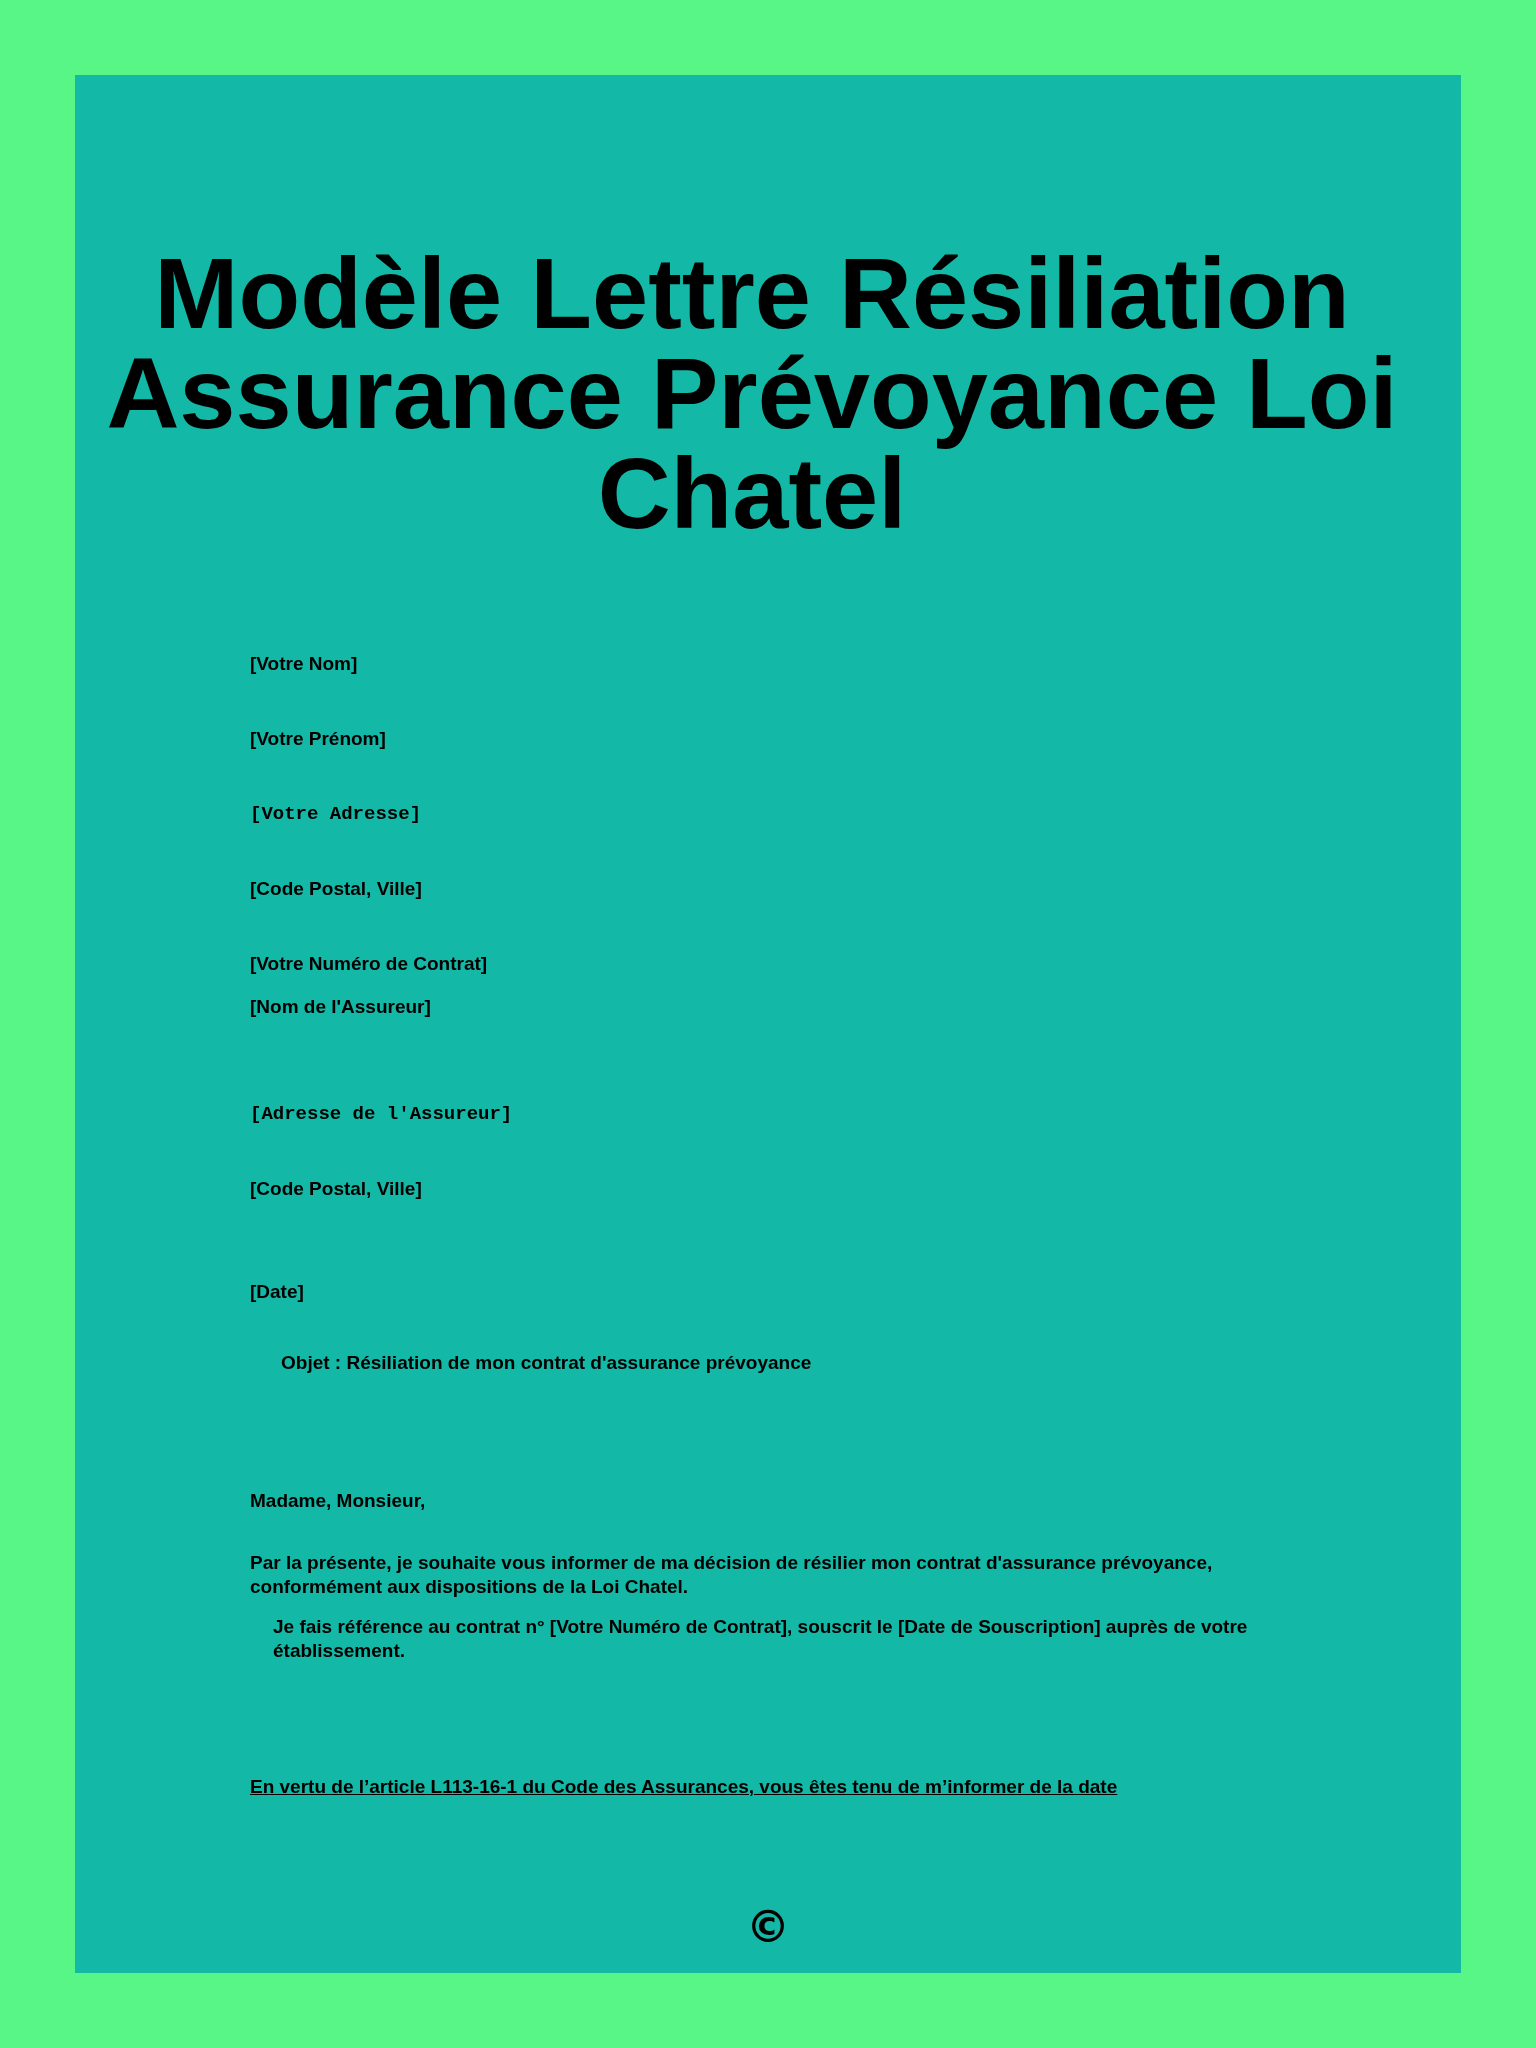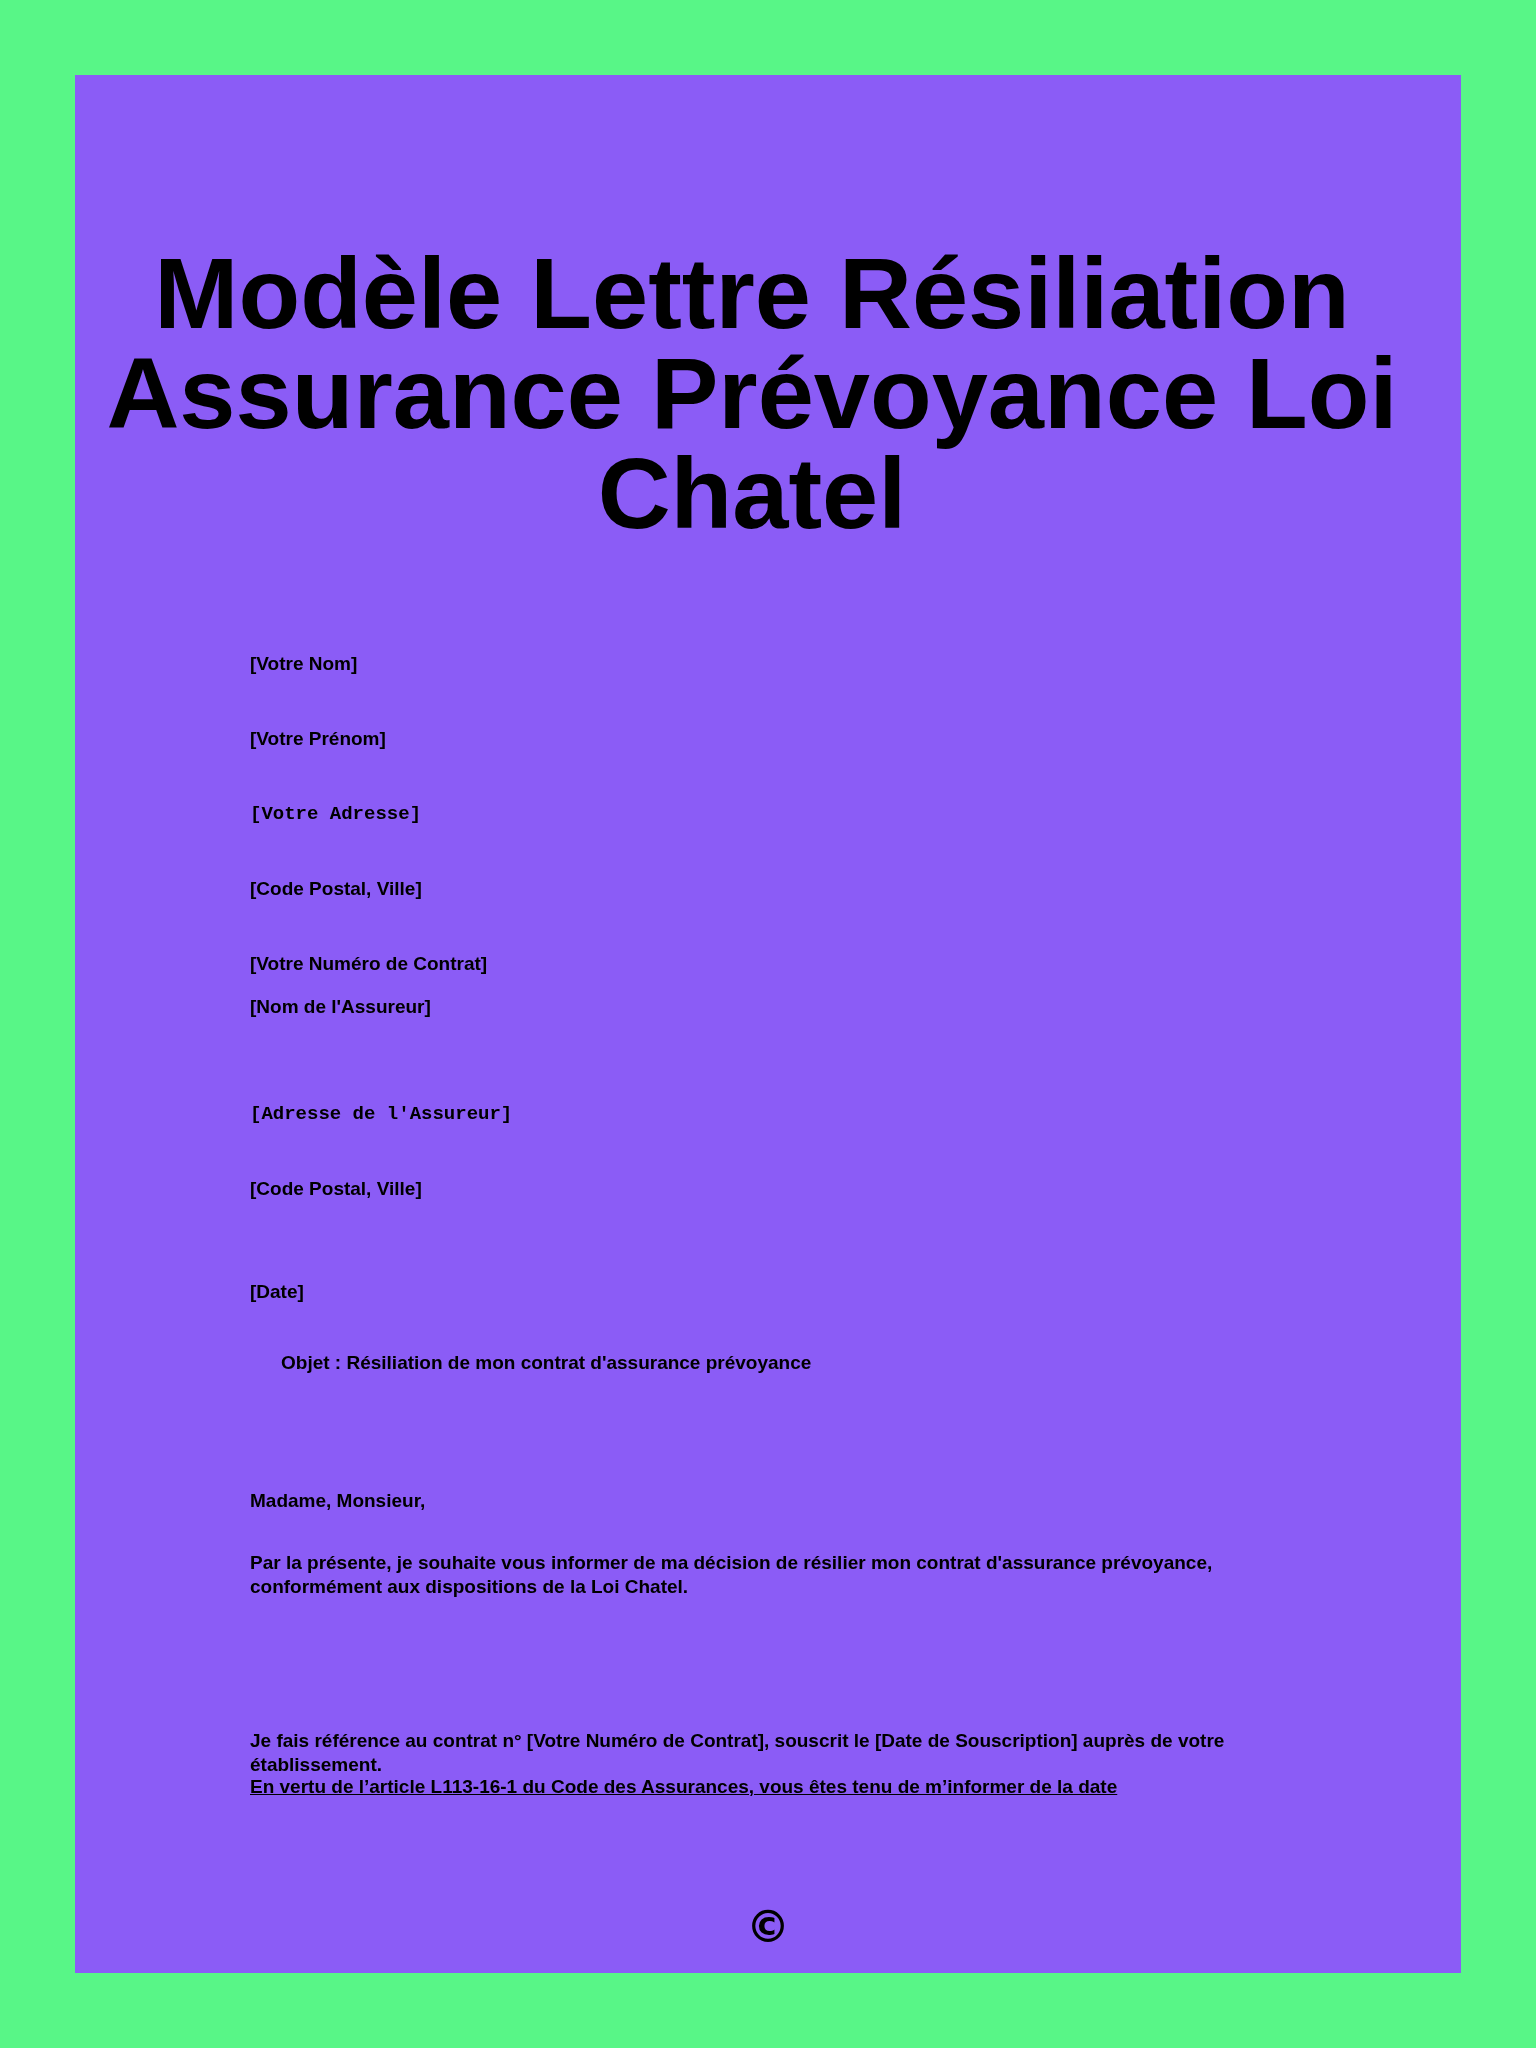--- a/index.html
+++ b/index.html
@@ -14,21 +14,21 @@
       overflow: hidden;
       font-family: "Liberation Sans", sans-serif;
       color: #000000;
     }
     .page {
       position: absolute;
       left: 75px;
       top: 75px;
       width: 1386px;
       height: 1898px;
-      background: #8b5cf6;
+      background: #14b8a6;
       overflow: hidden;
     }
     .title {
       position: absolute;
       left: 29px;
       top: 168px;
       width: 1296px;
       margin: 0;
       font-size: 101px;
       line-height: 100px;
@@ -89,18 +89,18 @@
     <p class="line" style="top:1027px;font-family:Liberation Mono, monospace;">[Adresse de l'Assureur]</p>
     <p class="line" style="top:1102px;">[Code Postal, Ville]</p>
 
     <p class="line" style="top:1177px;margin-top:28px;">[Date]</p>
 
     <p class="line" style="top:1276px;margin-left:31px;">Objet : Résiliation de mon contrat d'assurance prévoyance</p>
 
     <p class="line" style="top:1414px;">Madame, Monsieur,</p>
 
     <p class="para" style="top:1476px;">Par la présente, je souhaite vous informer de ma décision de résilier mon contrat d'assurance prévoyance, conformément aux dispositions de la Loi Chatel.</p>
-    <p class="para" style="top:1654px;">Je fais référence au contrat n° [Votre Numéro de Contrat], souscrit le [Date de Souscription] auprès de votre établissement.</p>
+    <p class="para" style="top:1540px;margin-left:23px;">Je fais référence au contrat n° [Votre Numéro de Contrat], souscrit le [Date de Souscription] auprès de votre établissement.</p>
     <p class="para" style="top:1700px;text-decoration:underline;">En vertu de l’article L113-16-1 du Code des Assurances, vous êtes tenu de m’informer de la date</p>
   </div>
 
   <div class="copyright">©</div>
 </div>
 
 </body></html>

